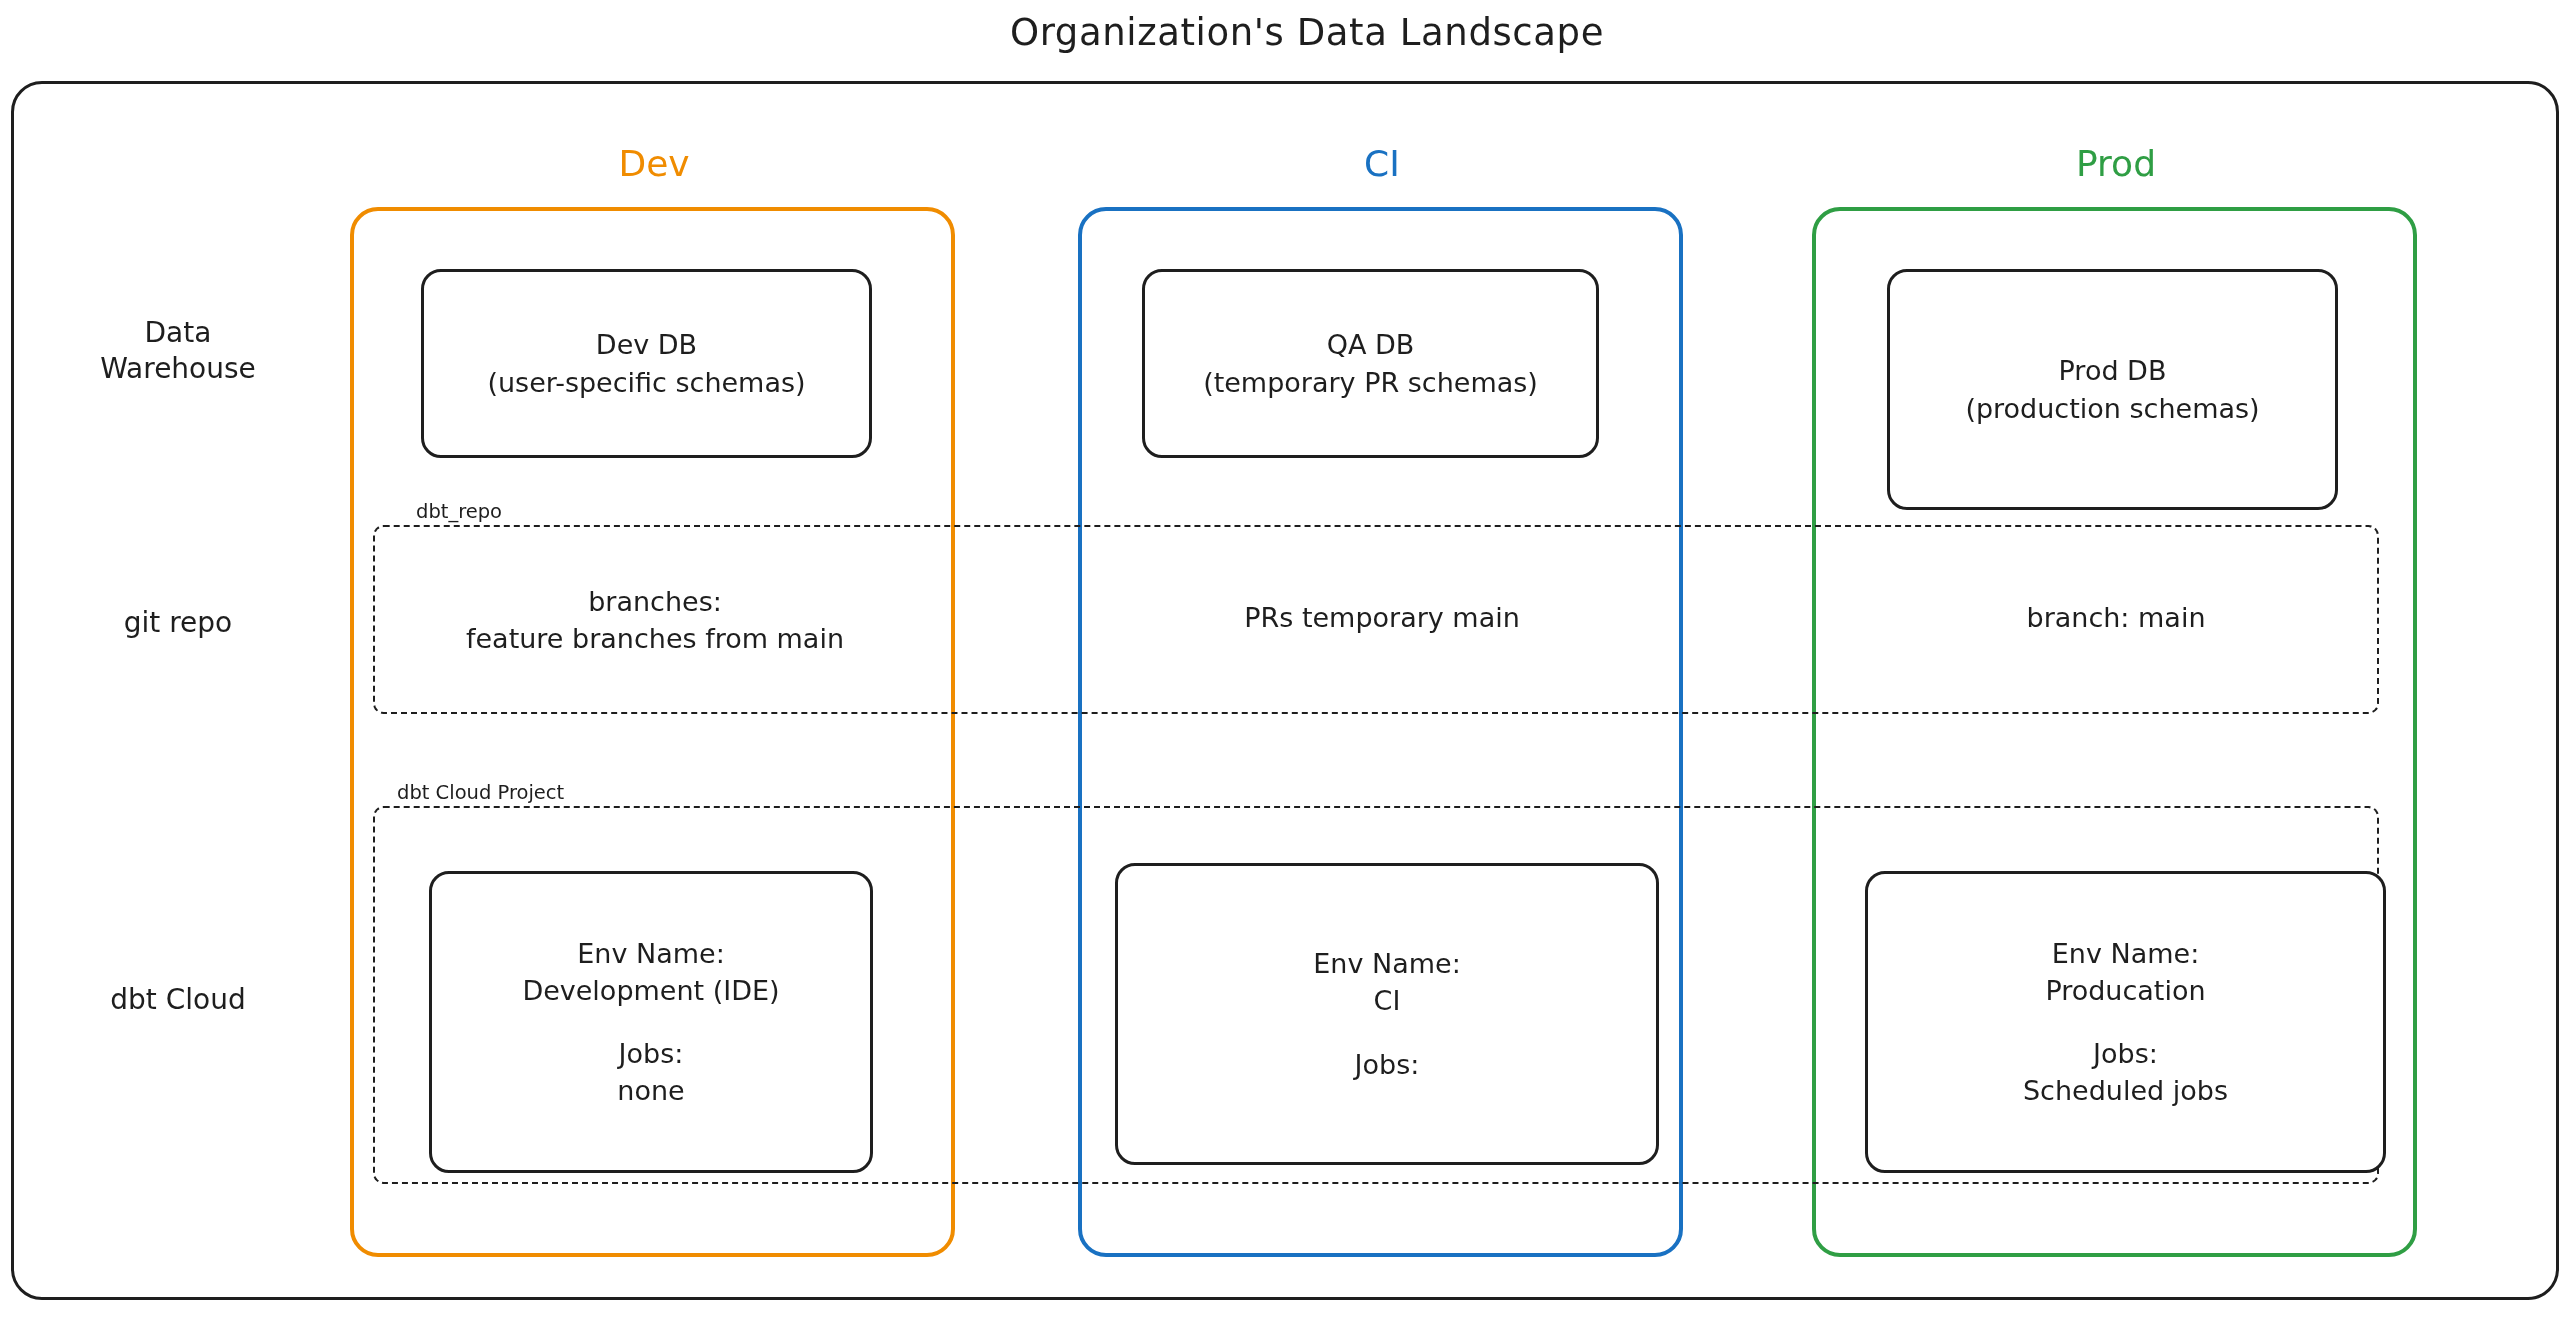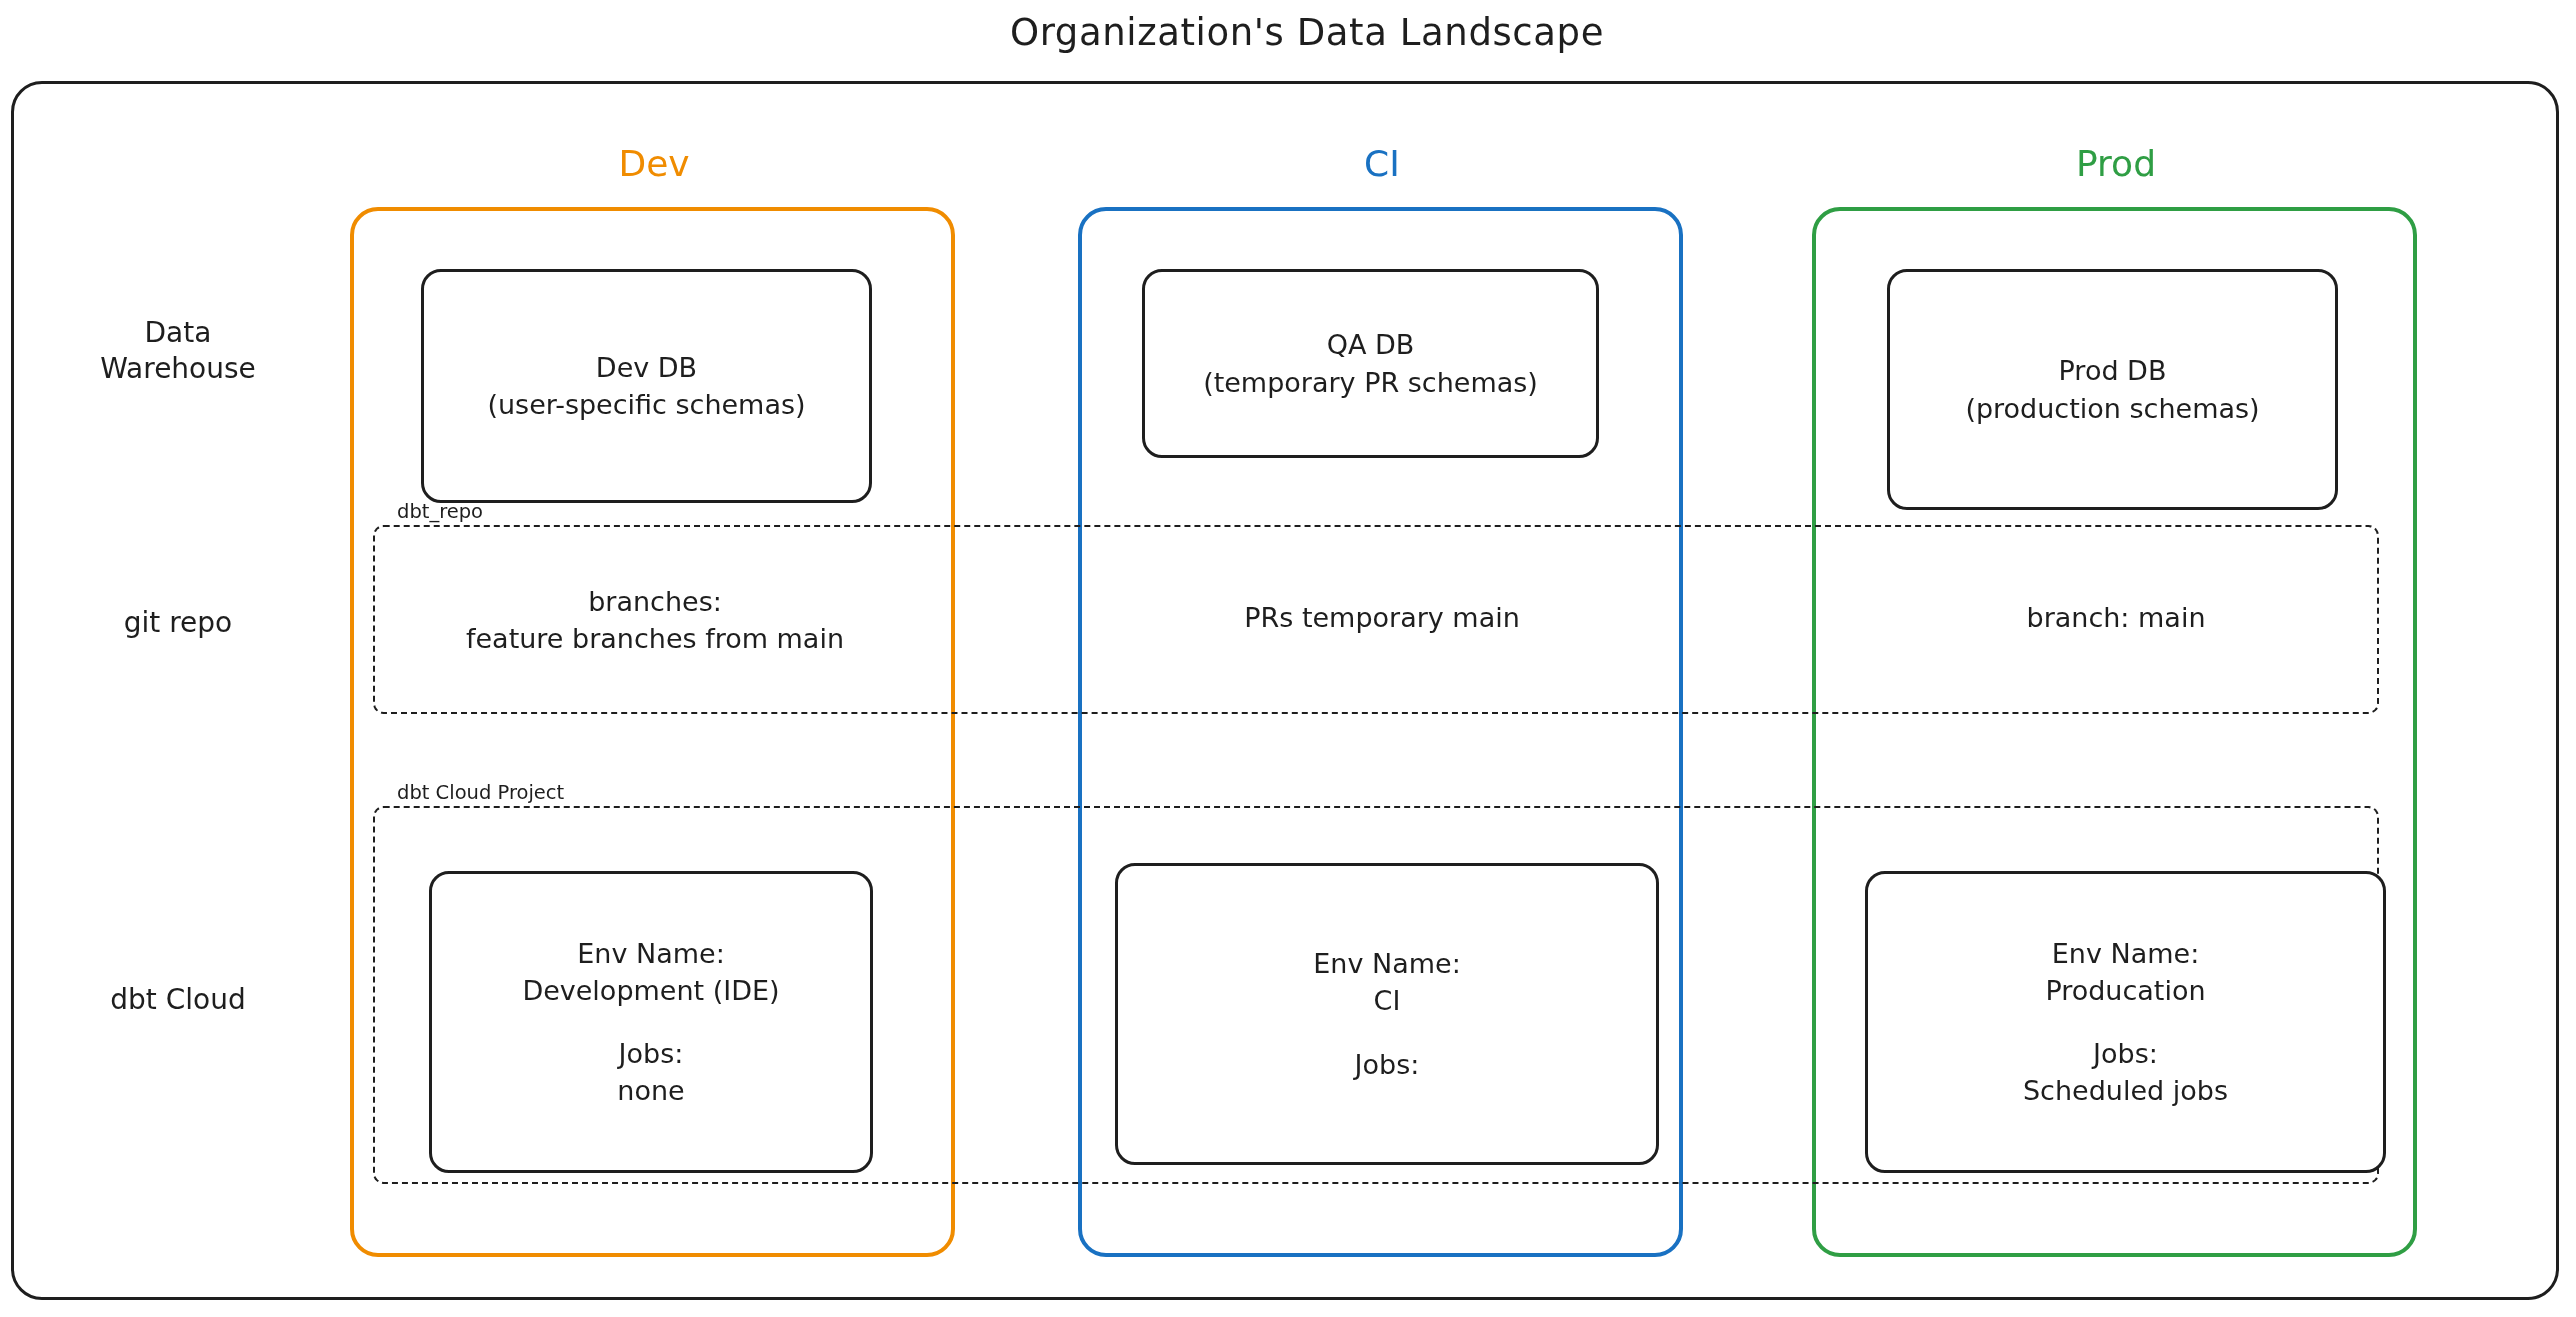--- a/index.html
+++ b/index.html
@@ -102,21 +102,21 @@
   }
   .dashed-group-label {
     position: absolute;
     font-size: 19.5px;
     color: #1e1e1e;
     background: #ffffff;
     padding: 0 6px;
     white-space: nowrap;
     font-family: "DejaVu Sans", sans-serif;
   }
-  #group-label-dbt-repo  { left: 391px;  top: 500px; }
+  #group-label-dbt-repo  { left: 410px;  top: 500px; }
   #group-label-dbt-cloud { left: 391px;  top: 781px; }
 
   
   .node-box {
     position: absolute;
     border: 3.6px solid #1e1e1e;
     border-radius: 20px;
     box-sizing: border-box;
     background: #ffffff;
     display: flex;
@@ -124,21 +124,21 @@
     align-items: center;
     justify-content: center;
     text-align: center;
     font-size: 27px;
     line-height: 1.38;
     color: #1e1e1e;
     font-family: "DejaVu Sans", sans-serif;
   }
 
   
-  #node-dev-db  { left: 421px;  top: 269px; width: 451px;  height: 234px; }
+  #node-dev-db  { left: 421px;  top: 269px; width: 451px;  height: 189px; }
   #node-qa-db   { left: 1142px; top: 269px; width: 457px;  height: 189px; }
   #node-prod-db { left: 1887px; top: 269px; width: 451px;  height: 241px; }
 
   
   #node-dev-env  { left: 429px;  top: 871px; width: 444px;  height: 302px; }
   #node-ci-env   { left: 1115px; top: 863px; width: 544px;  height: 302px; }
   #node-prod-env { left: 1865px; top: 871px; width: 521px;  height: 302px; }
 
   .node-line { display: block; }
   .node-spacer { height: 26px; }

